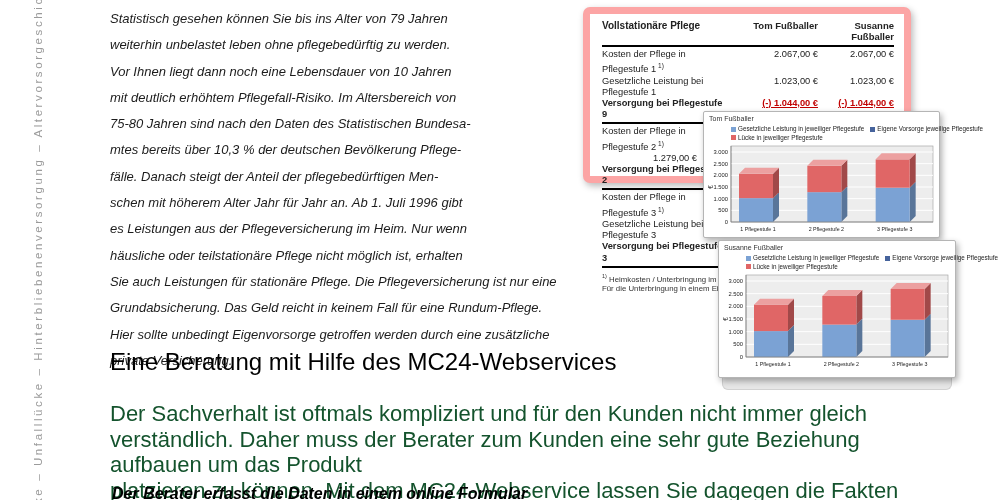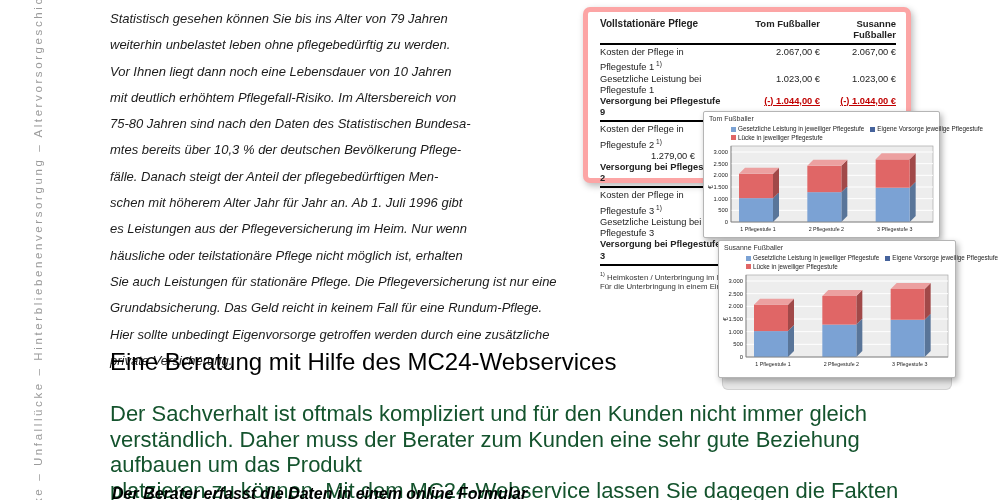--- a/index.html
+++ b/index.html
@@ -14,21 +14,21 @@
   
   .intro{position:absolute;left:110px;top:6px;width:740px;
          font-style:italic;font-size:13px;line-height:26.3px;color:#1c1c1c;white-space:pre-line;}
   .heading{position:absolute;left:110px;top:348px;font-size:24px;font-weight:400;color:#000;}
   .para2{position:absolute;left:110px;top:401px;width:830px;
          font-size:22px;line-height:25.5px;color:#14532d;white-space:pre-line;}
   .bullet{position:absolute;left:112px;top:485px;font-size:16px;font-weight:700;font-style:italic;color:#000;}
 
   
   .table-card{position:absolute;left:583px;top:7px;width:328px;height:176px;background:#fff;
-              border:5px solid #fca5a5;border-radius:7px;box-shadow:2px 3px 7px rgba(0,0,0,.28);
+              border:7px solid #fca5a5;border-radius:7px;box-shadow:2px 3px 7px rgba(0,0,0,.28);
               padding:6px 10px 0 12px;box-sizing:border-box;font-size:9.3px;color:#222;z-index:1;}
   .thead{display:flex;align-items:baseline;font-weight:700;font-size:9.5px;
          border-bottom:2px solid #000;padding-bottom:3px;}
   .thead .tlabel{font-size:10px;}
   .tlabel{flex:1;}
   .tv1{width:95px;text-align:right;}
   .tv2{width:76px;text-align:right;}
   .tgroup{border-bottom:2.5px solid #000;padding:2px 0;}
   .trow{display:flex;line-height:11.2px;}
   .trow.emph .tlabel{font-weight:700;}

